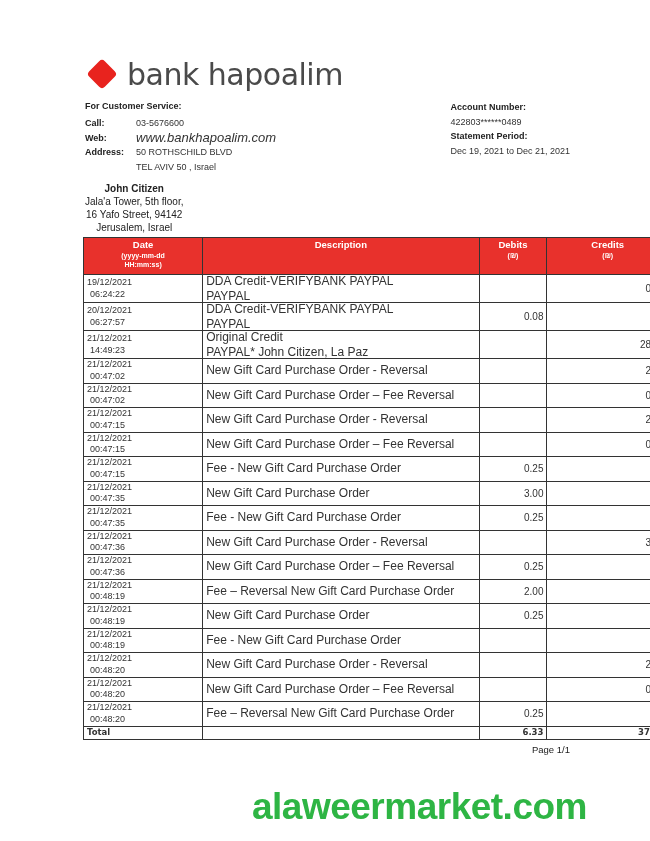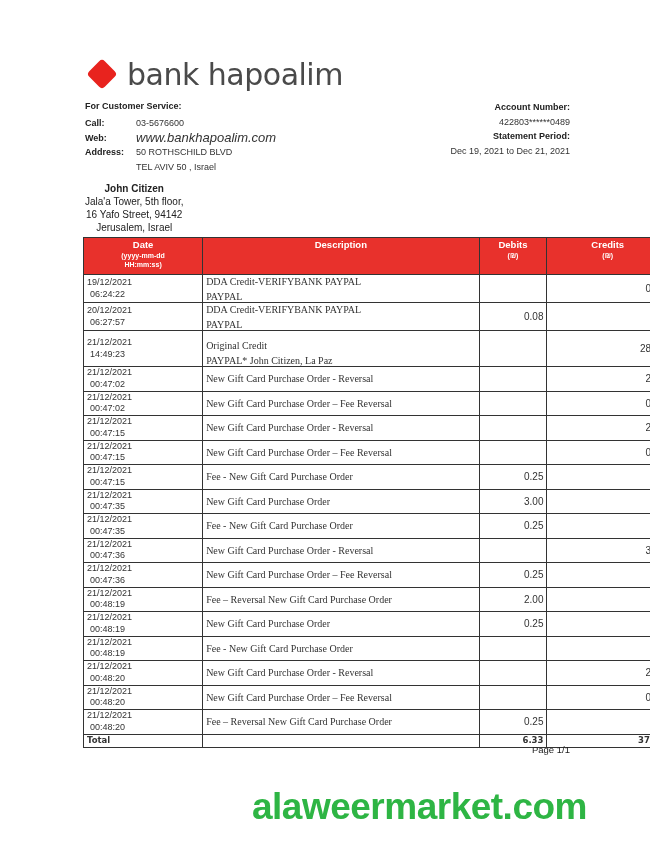--- a/index.html
+++ b/index.html
@@ -8,35 +8,35 @@
   .logo-diamond { width: 22px; height: 22px; background: #e8231e; transform: rotate(45deg); border-radius: 4px; margin-left: 5px; margin-right: 14px; }
   .logo-text { font-family: "DejaVu Sans", sans-serif; font-size: 30px; color: #4a4a4a; letter-spacing: -0.5px; font-weight: normal; }
 
   .svc { position: absolute; left: 85px; top: 101px; font-size: 9px; }
   .svc .title { font-weight: bold; margin-bottom: 5px; }
   .svc-row { display: flex; height: 14.5px; align-items: center; }
   .svc-label { width: 51px; font-weight: bold; }
   .svc-val { color: #333; }
   .svc-val.web { font-size: 13px; font-style: italic; }
 
-  .acct { position: absolute; right: 80px; top: 101px; text-align: right; font-size: 9px; }
+  .acct { position: absolute; right: 80px; top: 101px; font-size: 9px; }
   .acct .lbl { font-weight: bold; height: 14.5px; line-height: 12px; }
   .acct .val { height: 14.5px; line-height: 12px; color: #333; }
 
   .cust { position: absolute; left: 85px; top: 182px; font-size: 10px; line-height: 13px; text-align: center; }
   .cust .name { font-weight: bold; }
 
   table.stmt { position: absolute; left: 83px; top: 237px; border-collapse: collapse; width: 586px; font-size: 9.5px; }
   table.stmt th { background: #e8312c; color: #ffffff; font-weight: bold; border: 1px solid #333; vertical-align: top; padding: 1px 2px; height: 34px; }
   table.stmt th .sub { display: block; font-size: 7px; line-height: 9px; }
   table.stmt th .main { display: block; font-size: 9.5px; line-height: 12px; }
   table.stmt td { border: 1px solid #333; padding: 0 3px; height: 23.5px; vertical-align: middle; line-height: 11.5px; color: #333; }
   td.date { width: 93px; font-size: 9px; }
   td.date .time { padding-left: 3px; display: block; }
-  td.desc { width: 225px; font-family: Liberation Serif, serif; font-size: 10px; }
+  td.desc { width: 225px; font-family: Liberation Sans, sans-serif; font-size: 12px; }
   td.num { text-align: right; font-size: 10px; }
   td.debit { width: 50px; }
   td.credit { width: 95px; }
   tr.total td { height: 12px; font-weight: bold; font-family: "DejaVu Sans", sans-serif; font-size: 8.5px; }
   .page-num { position: absolute; right: 80px; top: 744px; font-size: 9.5px; }
   .watermark { position: absolute; left: 252px; top: 786px; font-size: 37px; font-weight: bold; color: #2eb544; letter-spacing: -0.5px; font-family: "Liberation Sans", sans-serif; }
 </style>
 </head>
 <body>
 
@@ -123,21 +123,21 @@
           <span style="display: block; margin-top: 3px;">PAYPAL</span>
         </td>
         <td class="num debit">0.08</td>
         <td class="num credit"></td>
       </tr>
       <tr>
         <td class="date">
           <span style="display: block;">21/12/2021</span>
           <span class="time">14:49:23</span>
         </td>
-        <td class="desc" style="vertical-align: top; padding-top: 9px;">
+        <td class="desc" style="vertical-align: top; padding-top: 1px;">
           <span style="display: block;">Original Credit</span>
           <span style="display: block; margin-top: 3px;">PAYPAL* John Citizen, La Paz</span>
         </td>
         <td class="num debit"></td>
         <td class="num credit">28.00</td>
       </tr>
       <tr>
         <td class="date">
           <span style="display: block;">21/12/2021</span>
           <span class="time">00:47:02</span>

